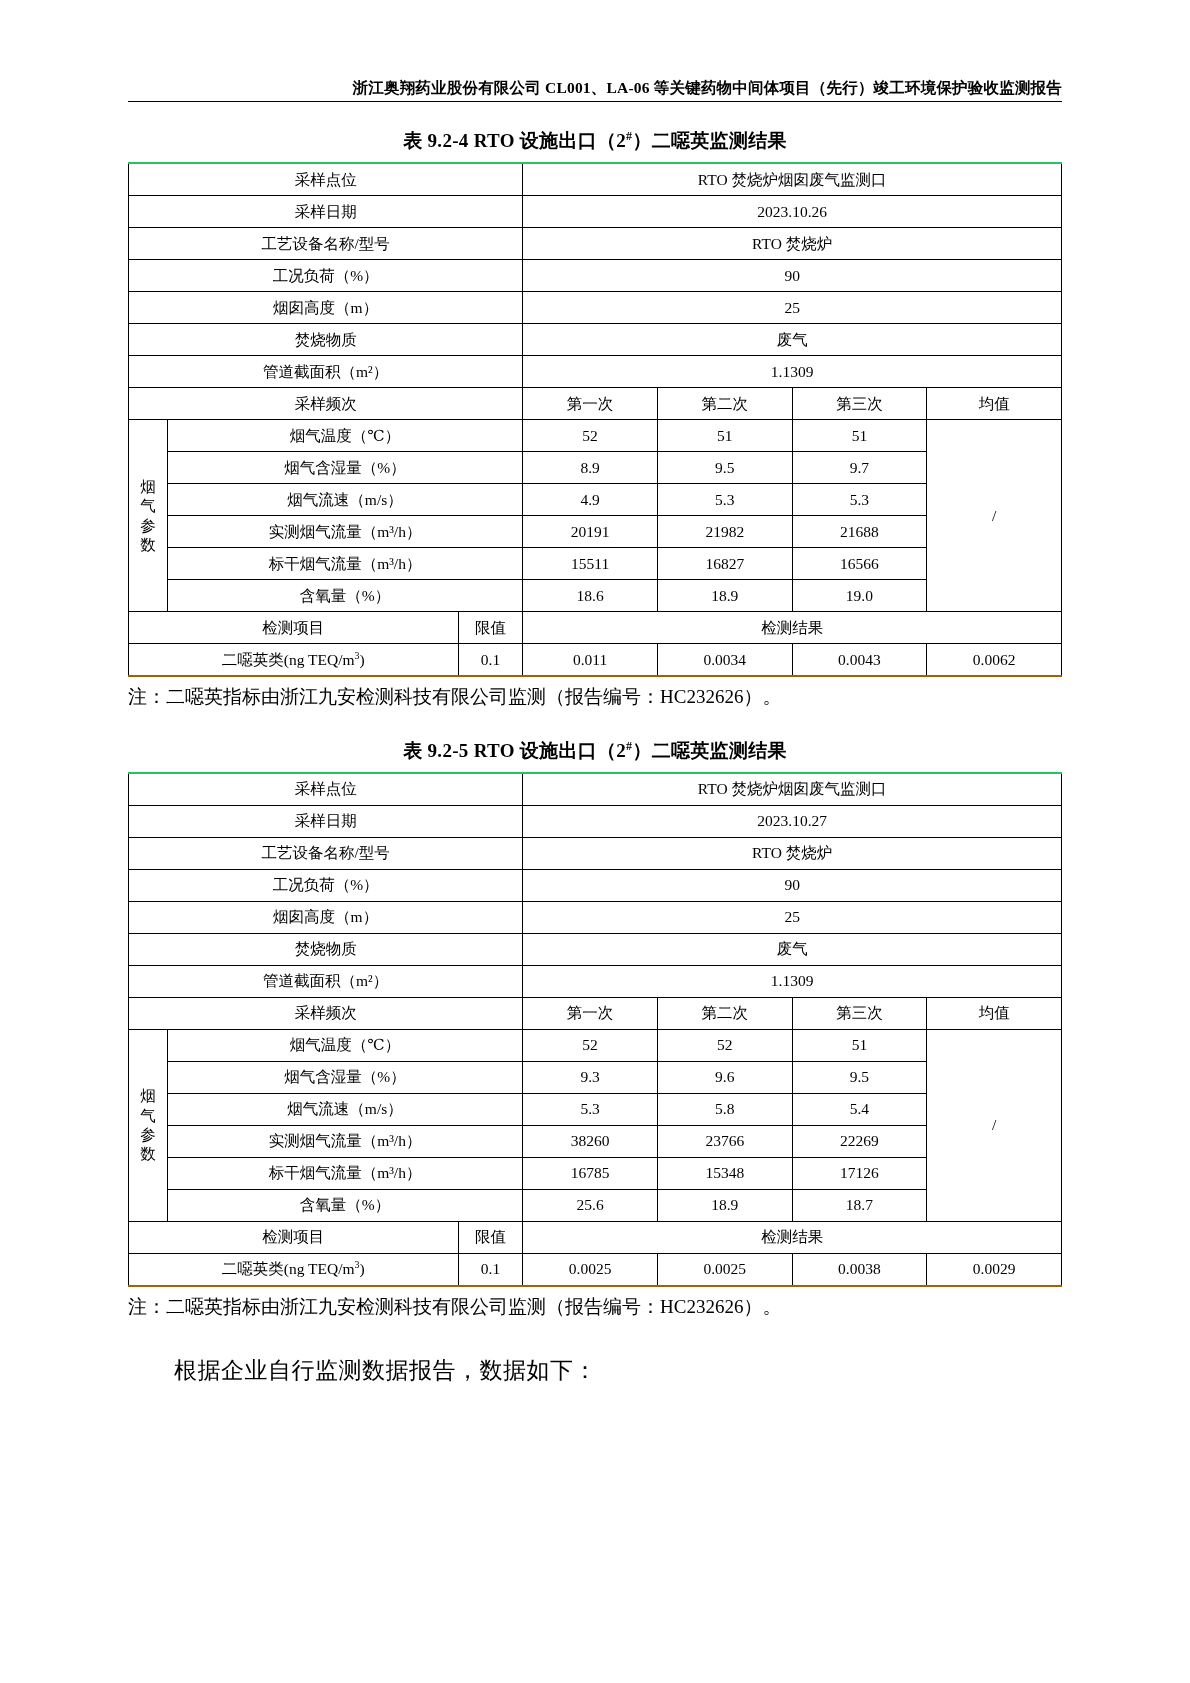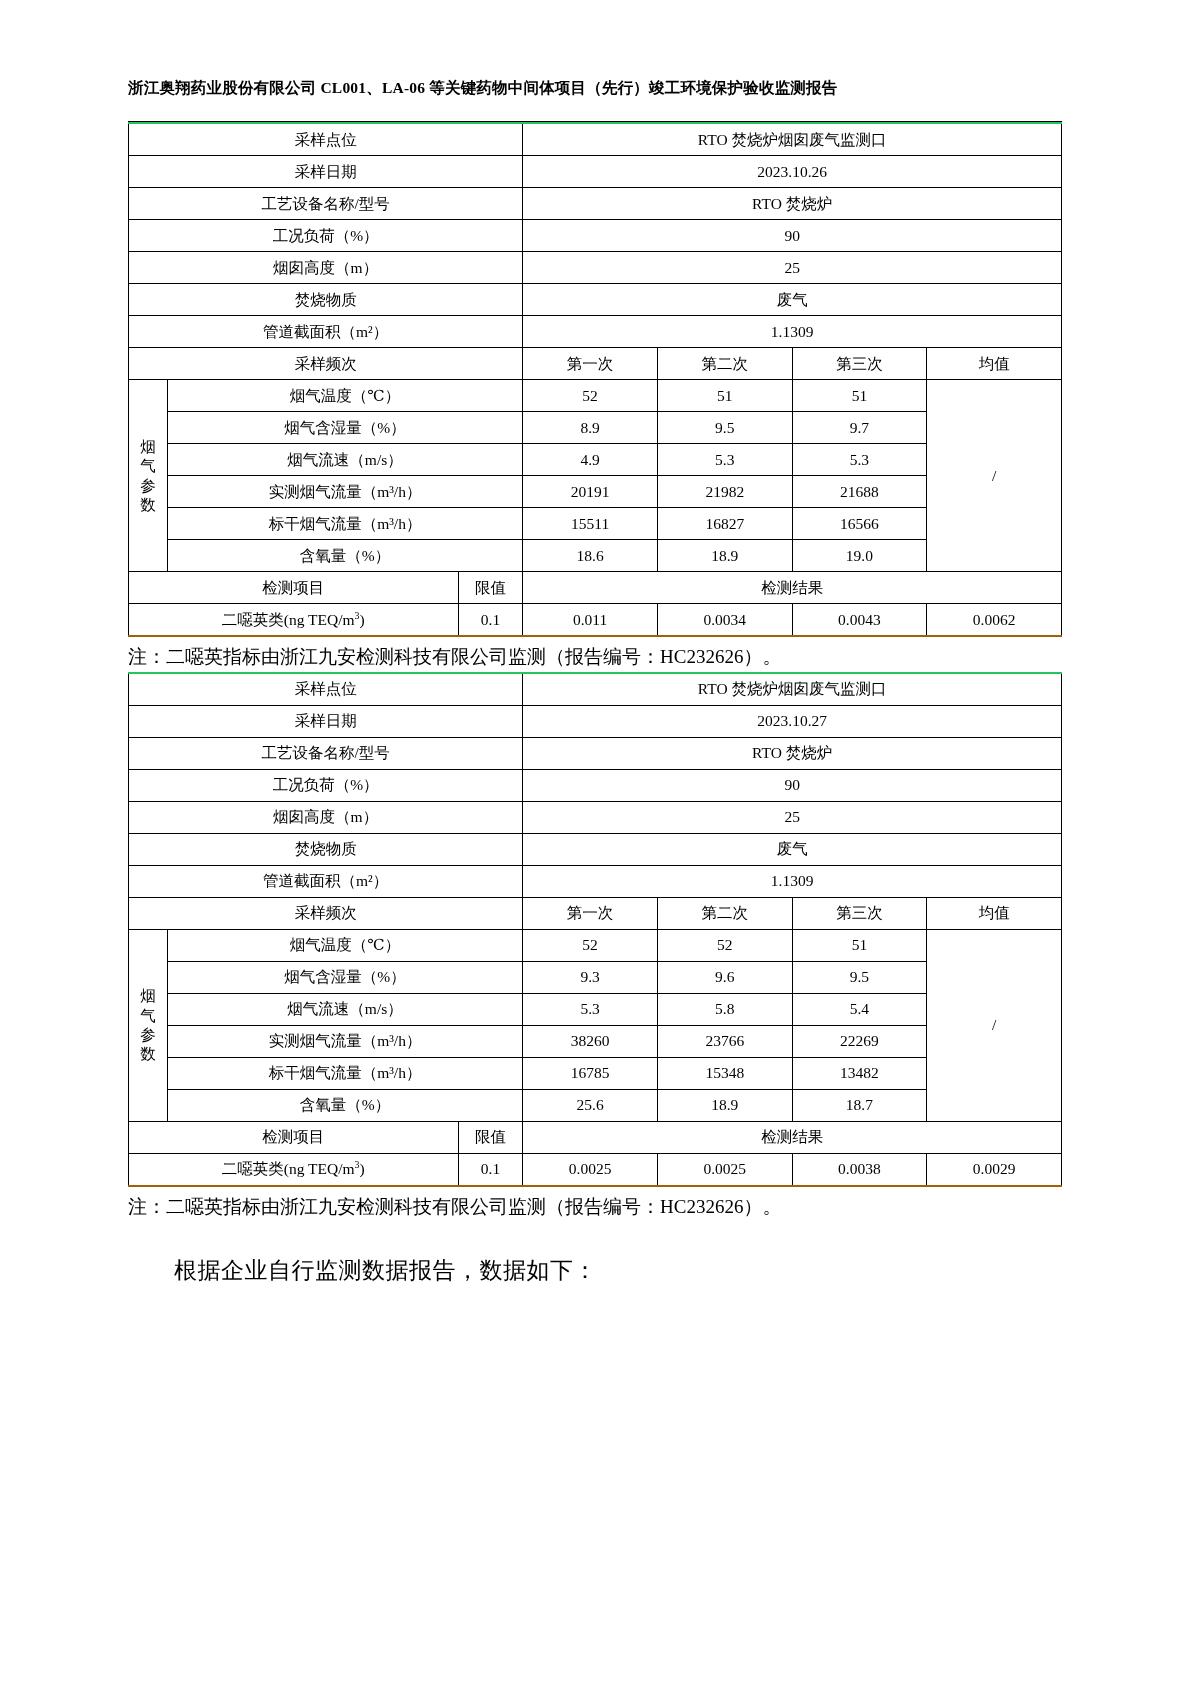--- a/index.html
+++ b/index.html
@@ -17,23 +17,23 @@
   .page {
     width: 1190px;
     height: 1683px;
     box-sizing: border-box;
     padding: 0;
     position: relative;
   }
   
   .header {
     margin: 78px 128px 0 128px;
-    padding-bottom: 22px;
+    padding-bottom: 2px;
     border-bottom: 1.5px solid #000;
-    text-align: left;
+    text-align: right;
     font-size: 15.5px;
     font-weight: bold;
     letter-spacing: 0.2px;
     white-space: nowrap;
   }
   
   .content {
     margin: 0 128px;
   }
   .tbl-title {
@@ -92,20 +92,21 @@
 </style>
 </head>
 <body>
 
 <div class="page">
 
   <div class="header">浙江奥翔药业股份有限公司 CL001、LA-06 等关键药物中间体项目（先行）竣工环境保护验收监测报告</div>
 
   <div class="content">
 
+    <div class="tbl-title"><span>表 9.2-4 RTO 设施出口（2</span><sup>#</sup><span>）二噁英监测结果</span></div>
 
     <table class="data">
       <colgroup>
         <col style="width:36px">
         <col style="width:270px">
         <col style="width:60px">
         <col style="width:125px">
         <col style="width:125px">
         <col style="width:125px">
         <col style="width:125px">
@@ -200,20 +201,21 @@
           <td>0.011</td>
           <td>0.0034</td>
           <td>0.0043</td>
           <td class="side-right">0.0062</td>
         </tr>
       </tbody>
     </table>
 
     <div class="note">注：二噁英指标由浙江九安检测科技有限公司监测（报告编号：HC232626）。</div>
 
+    <div class="tbl-title"><span>表 9.2-5 RTO 设施出口（2</span><sup>#</sup><span>）二噁英监测结果</span></div>
 
     <table class="data">
       <colgroup>
         <col style="width:36px">
         <col style="width:270px">
         <col style="width:60px">
         <col style="width:125px">
         <col style="width:125px">
         <col style="width:125px">
         <col style="width:125px">
@@ -282,21 +284,21 @@
         <tr>
           <td colspan="2">实测烟气流量（m³/h）</td>
           <td>38260</td>
           <td>23766</td>
           <td>22269</td>
         </tr>
         <tr>
           <td colspan="2">标干烟气流量（m³/h）</td>
           <td>16785</td>
           <td>15348</td>
-          <td>13482</td>
+          <td>17126</td>
         </tr>
         <tr>
           <td colspan="2">含氧量（%）</td>
           <td>25.6</td>
           <td>18.9</td>
           <td>18.7</td>
         </tr>
         <tr>
           <td class="side-left" colspan="2">检测项目</td>
           <td>限值</td>

